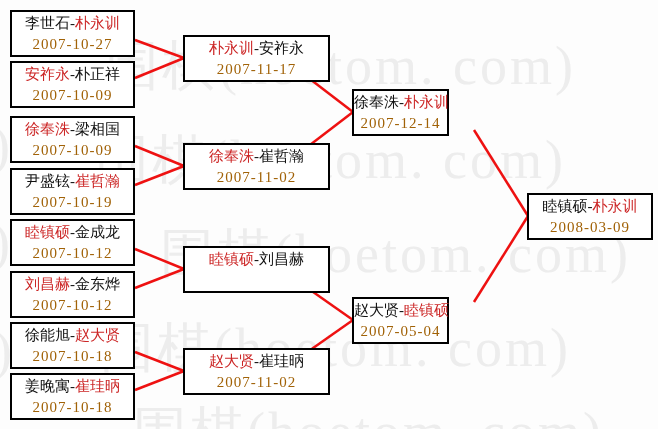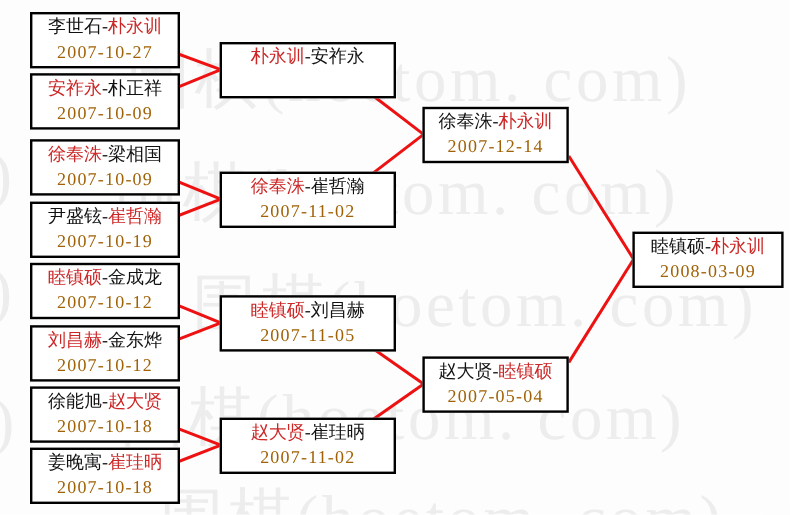--- a/index.html
+++ b/index.html
@@ -19,23 +19,23 @@
   .wm-frag{position:absolute;z-index:0;color:var(--wm);font-size:54px;user-select:none;}
   
   svg.links{position:absolute;left:0;top:0;z-index:1;}
   svg.links line{stroke:var(--line);stroke-width:2.5;}
   
   .match{
     position:absolute;z-index:2;box-sizing:border-box;height:47px;
     background:#ffffff;border:2px solid var(--border);
     text-align:center;padding-top:1px;
   }
-  .c1{left:10px;width:125px;margin-left:15px;}
+  .c1{left:10px;width:125px;}
   .c2{left:183px;width:147px;}
-  .c3{left:352px;width:122px;}
+  .c3{left:352px;width:97px;}
   .c4{left:527px;width:126px;}
   .names{font-size:15px;line-height:21px;color:#111;white-space:nowrap;}
   .names .win{color:var(--win);}
   .date{font-size:15px;line-height:20px;color:#a16207;letter-spacing:1px;}
 </style>
 </head>
 <body>
 
 <div class="stage">
 
@@ -93,28 +93,28 @@
     <div class="names"><span>徐能旭</span><span>-</span><span class="win">赵大贤</span></div>
     <div class="date">2007-10-18</div>
   </div>
   <div class="match c1" style="top:373px">
     <div class="names"><span>姜晚寓</span><span>-</span><span class="win">崔珪昞</span></div>
     <div class="date">2007-10-18</div>
   </div>
 
   <div class="match c2" style="top:35px">
     <div class="names"><span class="win">朴永训</span><span>-</span><span>安祚永</span></div>
+    <div class="date">2007-11-17</div>
   </div>
   <div class="match c2" style="top:143px">
     <div class="names"><span class="win">徐奉洙</span><span>-</span><span>崔哲瀚</span></div>
     <div class="date">2007-11-02</div>
   </div>
   <div class="match c2" style="top:246px">
     <div class="names"><span class="win">睦镇硕</span><span>-</span><span>刘昌赫</span></div>
-    <div class="date">2007-11-05</div>
   </div>
   <div class="match c2" style="top:348px">
     <div class="names"><span class="win">赵大贤</span><span>-</span><span>崔珪昞</span></div>
     <div class="date">2007-11-02</div>
   </div>
 
   <div class="match c3" style="top:89px">
     <div class="names"><span>徐奉洙</span><span>-</span><span class="win">朴永训</span></div>
     <div class="date">2007-12-14</div>
   </div>

